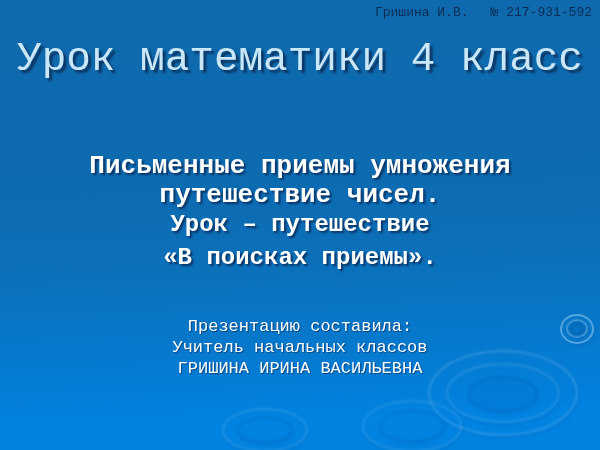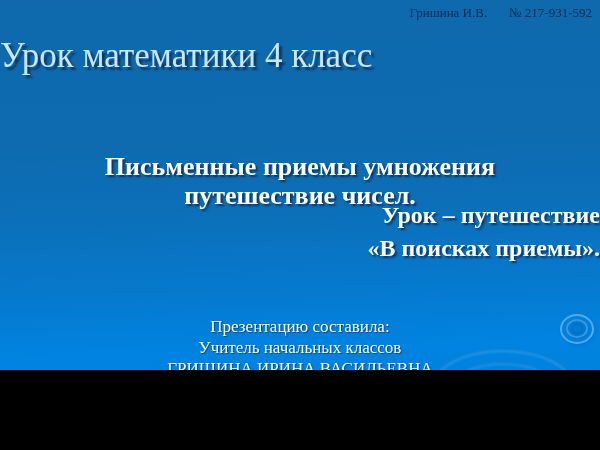--- a/index.html
+++ b/index.html
@@ -3,23 +3,23 @@
 <meta charset="utf-8">
 <style>
   html, body {
     margin: 0;
     padding: 0;
     background: #000;
   }
   .slide {
     position: relative;
     width: 600px;
-    height: 370px;
+    height: 450px;
     overflow: hidden;
-    font-family: Liberation Serif, serif;
+    font-family: Liberation Mono, monospace;
     background: linear-gradient(178deg,
       #0f69ac 0%,
       #0d6bb0 40%,
       #0b70ba 58%,
       #0679cd 76%,
       #0083e1 92%,
       #0082de 100%);
   }
 
   
@@ -31,22 +31,22 @@
     font-size: 13px;
     white-space: nowrap;
   }
   .header-line .num { margin-left: 22px; }
 
   .title {
     position: absolute;
     top: 36px;
     left: 0;
     width: 100%;
-    text-align: left;
-    font-size: 35px;
+    text-align: center;
+    font-size: 41px;
     color: #c9e7f6;
     text-shadow: 3px 3px 2px #0c3766;
     white-space: nowrap;
   }
 
   .subtitle {
     position: absolute;
     top: 104px;
     left: 0;
     width: 100%;
@@ -54,24 +54,24 @@
     font-size: 26px;
     font-weight: bold;
     line-height: 29px;
     color: #ffffff;
     text-shadow: 2px 2px 2px rgba(9, 46, 92, 0.9);
     margin-top: 48px;
   }
 
   .lesson-type {
     position: absolute;
-    top: 199px;
+    top: 208px;
     left: 0;
     width: 100%;
-    text-align: right;
+    text-align: center;
     font-size: 24px;
     font-weight: bold;
     line-height: 33px;
     color: #ffffff;
     text-shadow: 2px 2px 2px rgba(9, 46, 92, 0.9);
   }
 
   .credits {
     position: absolute;
     top: 316px;

